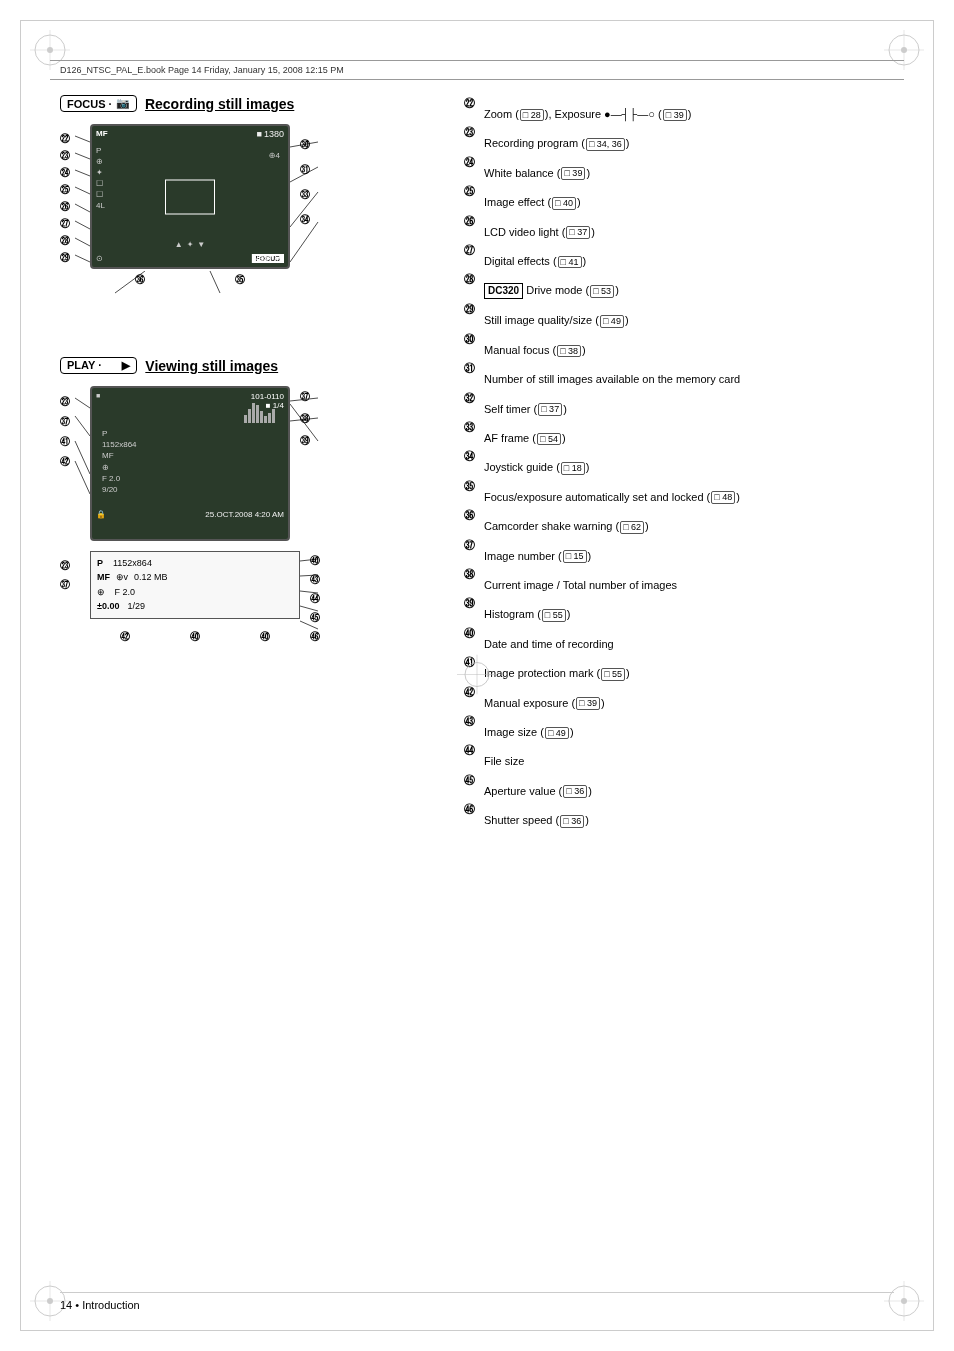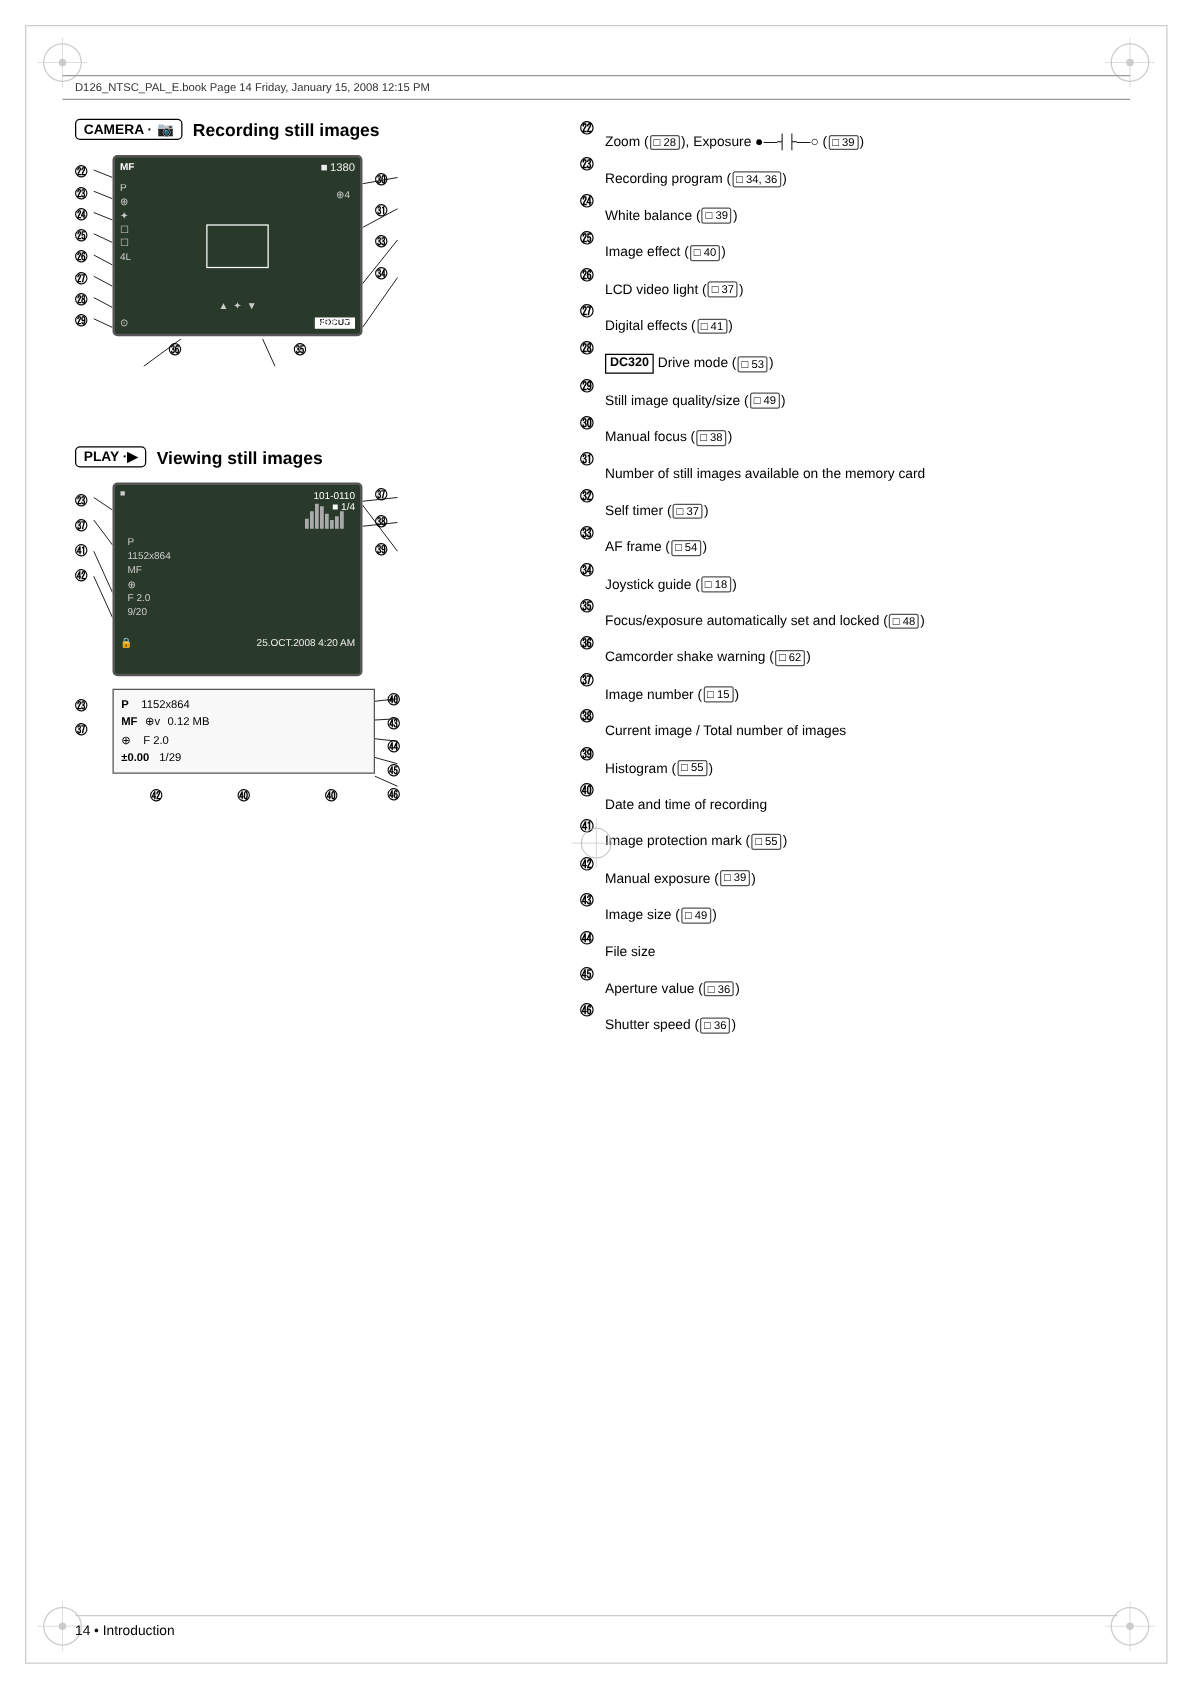--- a/index.html
+++ b/index.html
@@ -77,27 +77,27 @@
     }
 
     .badge-play {
       background: #fff;
       border: 1.5px solid #000;
       border-radius: 4px;
       padding: 1px 6px;
       font-size: 11px;
       font-weight: bold;
       display: flex;
-      align-items: center;
-      gap: 0;
+      gap: 20px;
     }
 
     .section-title-text {
       font-size: 14px;
       font-weight: bold;
+      text-decoration: underline;
     }
 
     .lcd-screen {
       background: #2a3a2a;
       border: 2px solid #555;
       border-radius: 4px;
       position: relative;
       overflow: visible;
     }
 
@@ -336,21 +336,21 @@
 <div class="header-bar">
   <span>D126_NTSC_PAL_E.book  Page 14  Friday, January 15, 2008  12:15 PM</span>
 </div>
 
 <div class="content">
 
   <div style="position:relative; margin-bottom: 25px;">
 
     <div class="section-title">
       <div class="badge-camera">
-        <span>CAMERA · </span>
+        <span>FOCUS · </span>
         <span>📷</span>
       </div>
       <span class="section-title-text">Recording still images</span>
     </div>
 
     <div style="position:relative; height:210px;">
 
       <div style="position:absolute; left:0; top:8px; font-size:10px; font-weight:bold; line-height:1.7;">
         <div>㉒</div>
         <div>㉓</div>

